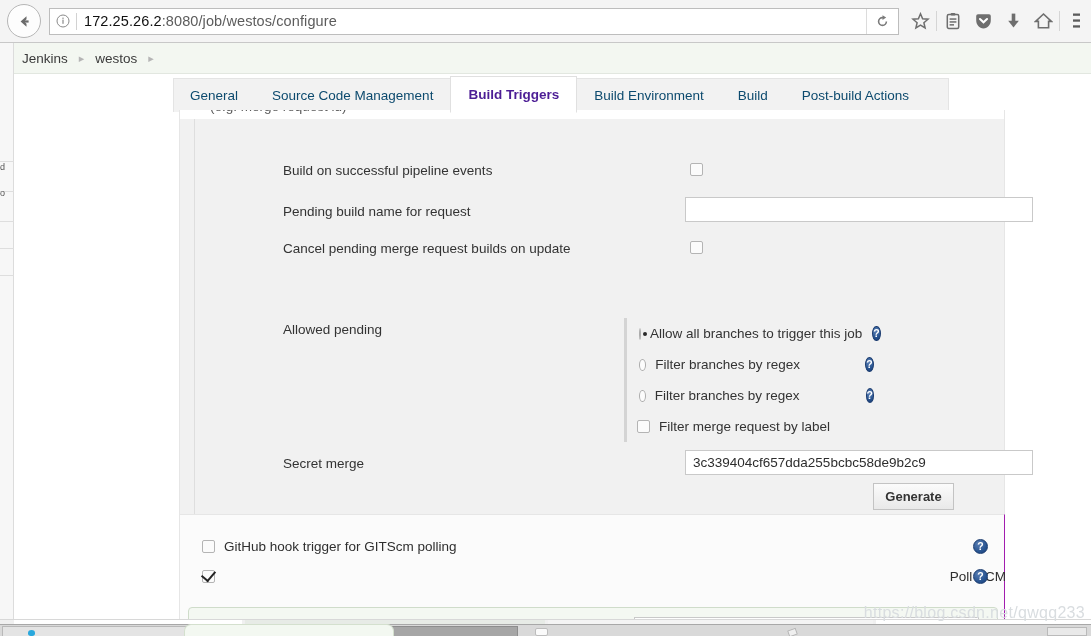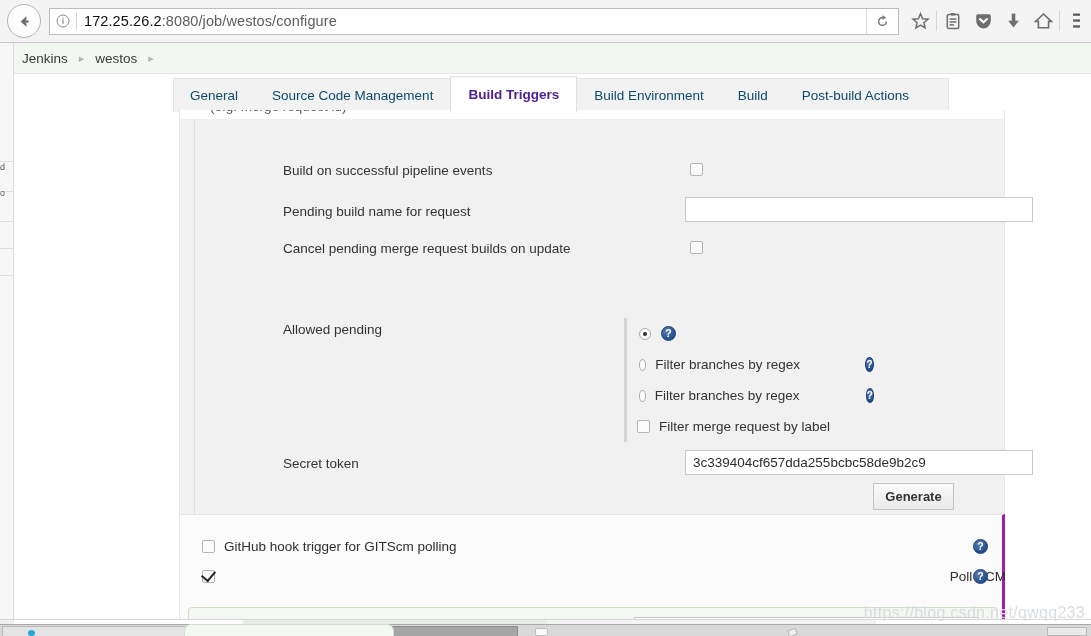--- a/index.html
+++ b/index.html
@@ -216,21 +216,21 @@
     border: 1px solid #c3c3c3; border-radius: 0;
     font-family: "Liberation Sans", sans-serif;
     font-size: 13px; color: #333333; font-weight: bold;
     cursor: pointer; text-align: center;
   }
 
   
   .white-sec {
     position: absolute; left: 165px; top: 440px; width: 826px; height: 105px;
     background: #fbfbfb;
-    border-left: 1px solid #e6e6e6; border-right: 3px solid #a21caf;
+    border-left: 1px solid #e6e6e6; border-right: 1px solid #a21caf;
     border-top: 1px solid #e6e6e6;
   }
   .wrow { position: absolute; left: 0; width: 826px; height: 30px; display: flex; align-items: center; }
   .wrow .wl { font-size: 13.5px; color: #2f2f2f; margin-left: 9px; white-space: nowrap; }
 
   
   .sched-box {
     position: absolute; left: 8px; top: 92px; width: 810px; height: 80px;
     background: #f4f8f2;
     border: 1px solid #cfdcca;
@@ -444,32 +444,33 @@
       <div class="row" style="top:118px; height:26px;">
         <span class="row-label" style="left:43px; top:4px;">Cancel pending merge request builds on update</span>
         <span class="cb" style="position:absolute; left:450px; top:4px;"></span>
       </div>
 
       <div class="row" style="top:200px; height:22px;">
         <span class="row-label" style="left:43px; top:3px;">Allowed pending</span>
       </div>
 
       <div class="row" style="top:330px; height:30px;">
-        <span class="row-label" style="left:43px; top:7px;">Secret token</span>
+        <span class="row-label" style="left:43px; top:7px;">Secret merge</span>
         <input class="tinput" style="position: absolute; left: 445px; top: 1px; width: 348px; height: 25px;" value="3c339404cf657dda255bcbc58de9b2c9">
 
       </div>
 
       <button class="gbtn" style="position:absolute; left:693px; top:364px; width:81px; height:27px;">Generate</button>
       <button class="gbtn" style="position:absolute; left:715px; top:404px; width:60px; height:27px;">Clear</button>
     </div>
 
     <div class="branch-group">
       <div class="branch-item">
         <span class="rb selected"></span>
+        <span class="bl">Allow all branches to trigger this job</span>
         <span class="help">?</span>
       </div>
       <div class="branch-item">
         <span class="rb"></span>
         <span class="bl">Filter branches by regex</span>
         <span class="help" style="margin-left:65px;">?</span>
       </div>
       <div class="branch-item">
         <span class="rb"></span>
         <span class="bl">Filter branches by regex</span>

